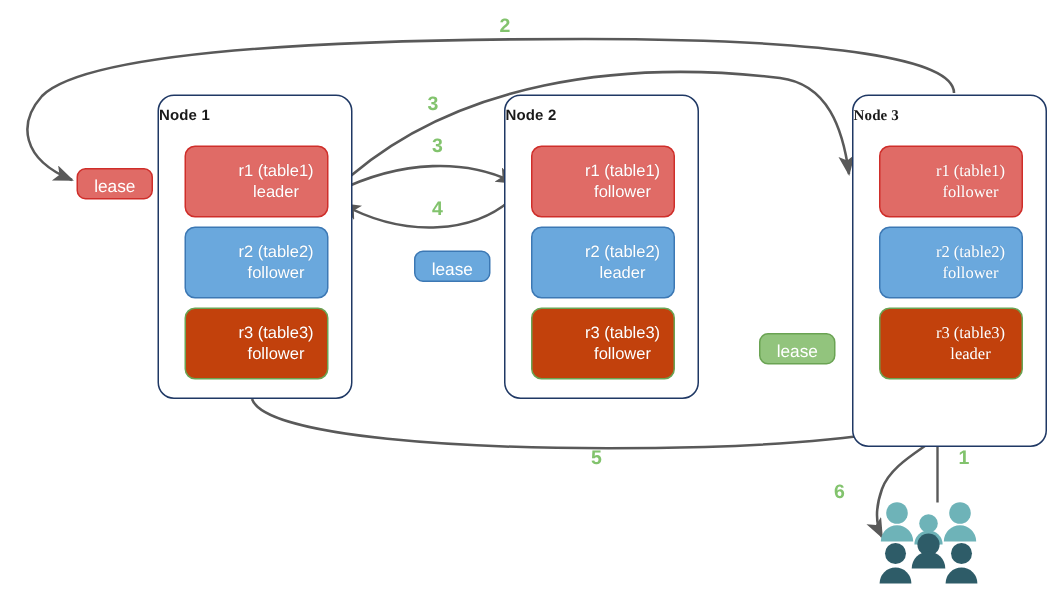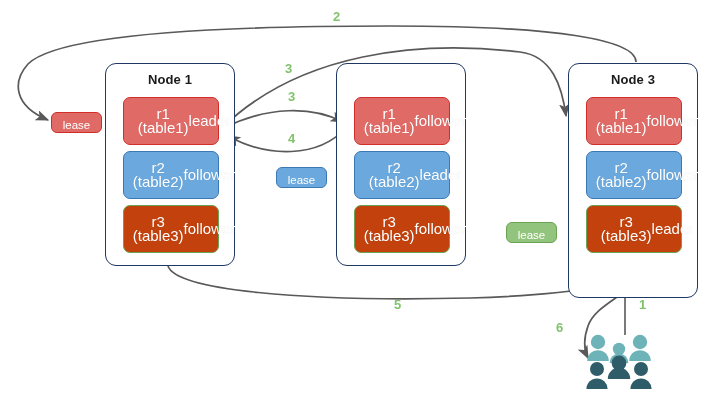--- a/index.html
+++ b/index.html
@@ -31,36 +31,35 @@
     box-sizing: border-box;
     border: 1.6px solid #1f3864;
     border-radius: 11px;
     background: #ffffff;
   }
   .node-title {
     position: absolute;
     left: 0;
     right: 0;
     top: 8px;
-    text-align: center;
-    font-size: 13px;
+    font-size: 10px;
     font-weight: bold;
     color: #1a1a1a;
     letter-spacing: 0.1px;
   }
   .replica {
     position: absolute;
     box-sizing: border-box;
     border-radius: 7px;
     display: flex;
-    flex-direction: row;
+    flex-direction: column;
     align-items: center;
     justify-content: center;
     color: #ffffff;
-    font-size: 15px;
+    font-size: 11px;
     line-height: 14px;
     text-align: center;
     text-shadow: 0 0 1px rgba(0,0,0,0.12);
     padding-left: 26px;
   }
   .replica .ln { display: block; }
   .rep-red {
     background: #e06b66;
     border: 1.6px solid #cf2e2a;
   }
@@ -157,35 +156,36 @@
       <span class="ln">r2 (table2)</span>
       <span class="ln">follower</span>
     </div>
     <div class="replica rep-green" style="left:17px; top:141px; width:96px; height:48px;">
       <span class="ln">r3 (table3)</span>
       <span class="ln">follower</span>
     </div>
   </div>
 
   <div class="node-box" style="left:336px; top:63px; width:130px; height:203px;">
+    <div class="node-title">Node 2</div>
     <div class="replica rep-red" style="left:17px; top:33px; width:96px; height:48px;">
       <span class="ln">r1 (table1)</span>
       <span class="ln">follower</span>
     </div>
     <div class="replica rep-blue" style="left:17px; top:87px; width:96px; height:48px;">
       <span class="ln">r2 (table2)</span>
       <span class="ln">leader</span>
     </div>
     <div class="replica rep-green" style="left:17px; top:141px; width:96px; height:48px;">
       <span class="ln">r3 (table3)</span>
       <span class="ln">follower</span>
     </div>
   </div>
 
-  <div class="node-box" style="left:568px; top:63px; width:130px; height:235px;">
+  <div class="node-box" style="left:568px; top:63px; width:130px; height:235px;font-family:Liberation Serif, serif;">
     <div class="node-title">Node 3</div>
     <div class="replica rep-red" style="left:17px; top:33px; width:96px; height:48px;">
       <span class="ln">r1 (table1)</span>
       <span class="ln">follower</span>
     </div>
     <div class="replica rep-blue" style="left:17px; top:87px; width:96px; height:48px;">
       <span class="ln">r2 (table2)</span>
       <span class="ln">follower</span>
     </div>
     <div class="replica rep-green" style="left:17px; top:141px; width:96px; height:48px;">

